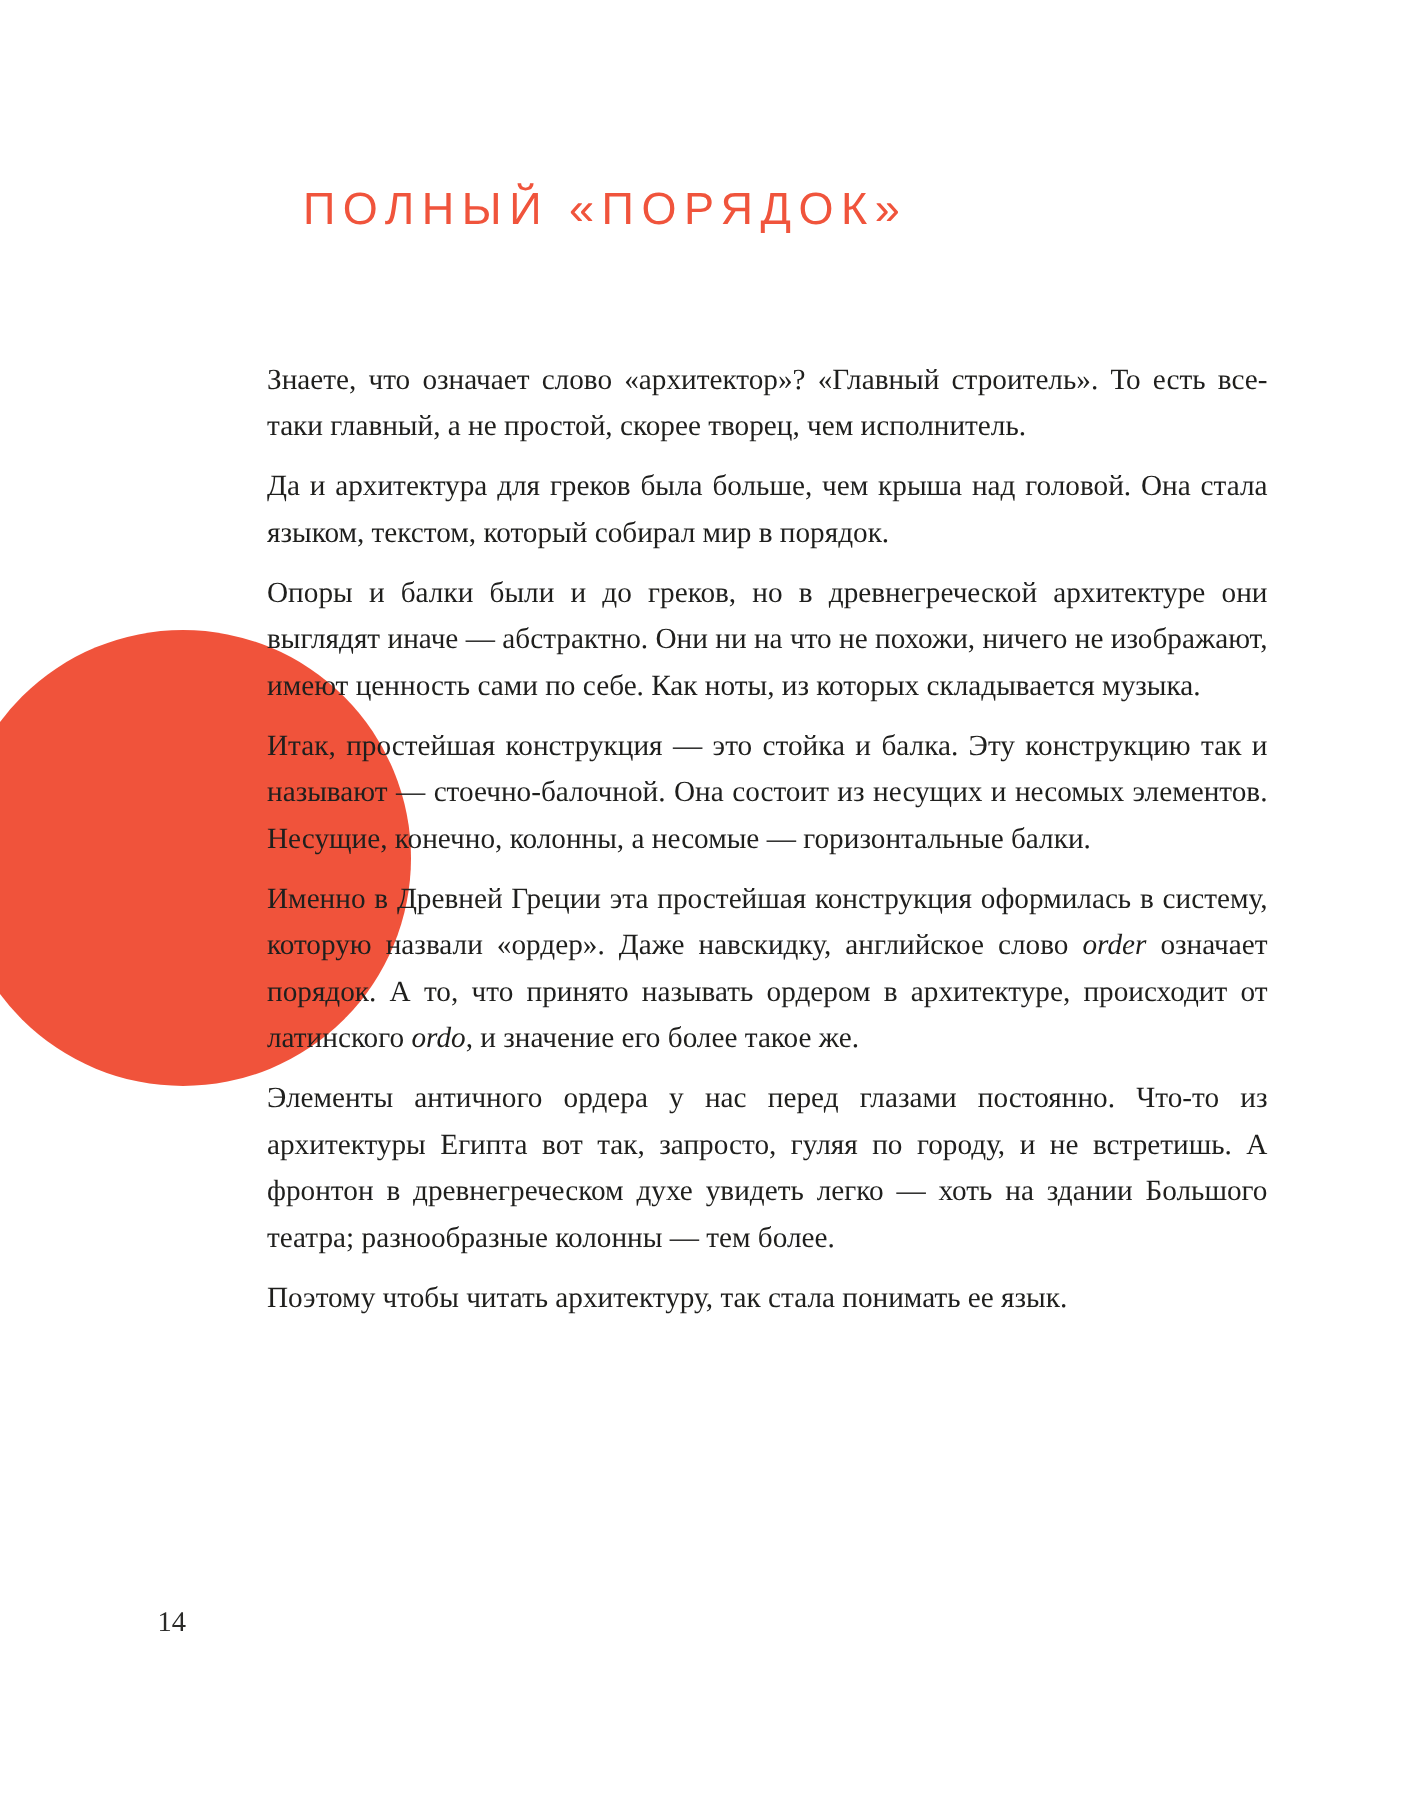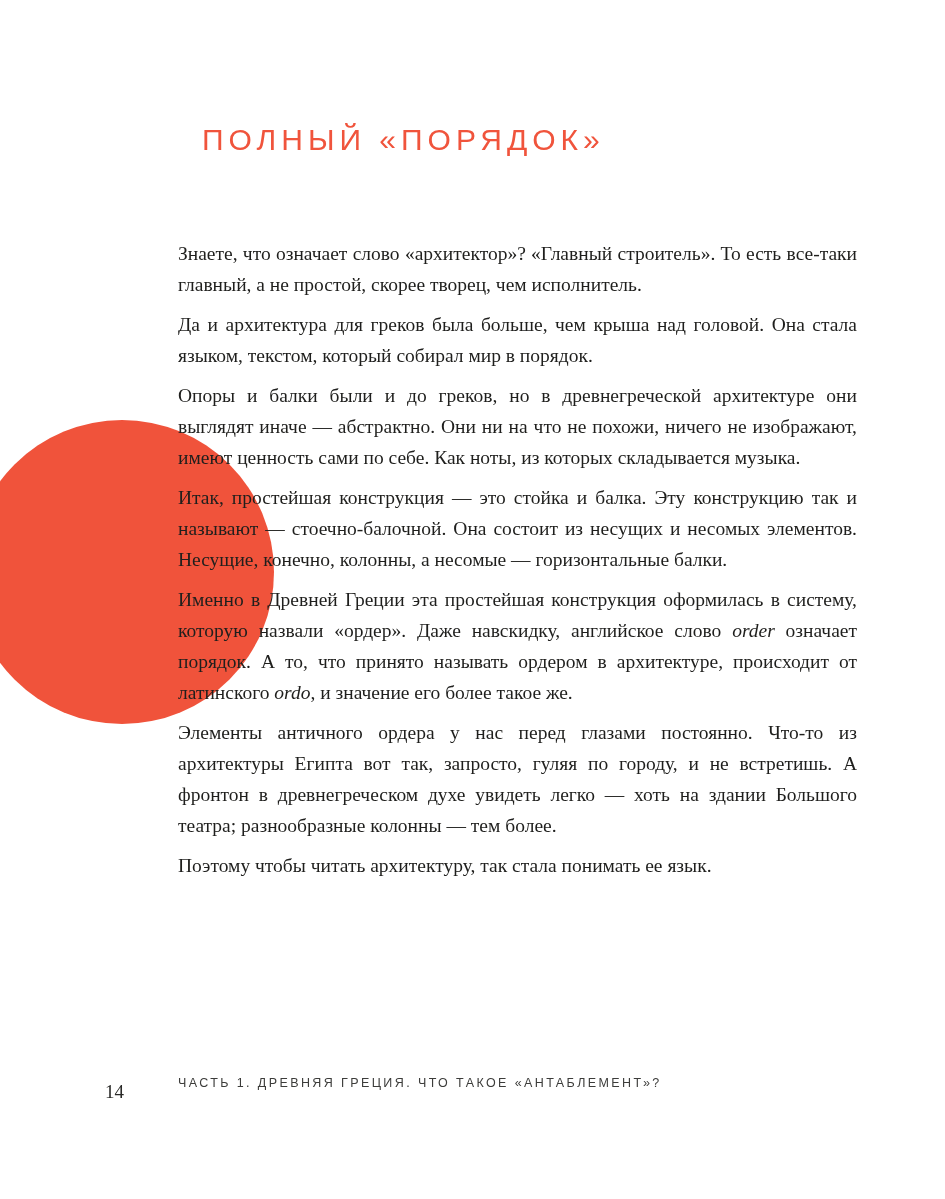--- a/index.html
+++ b/index.html
@@ -47,42 +47,41 @@
     left: 178px;
     top: 238px;
     width: 679px;
     z-index: 1;
     font-size: 19.5px;
     line-height: 31px;
     text-align: justify;
     color: var(--text-color, #1f1f1d);
   }
   .body-text p {
-    margin: 0 0 9px 0;
+    margin: 0 12px 9px 0;
     hyphens: auto;
   }
   .body-text em {
   }
   
   .footer {
     position: absolute;
     left: 0;
     top: 1070px;
     width: 945px;
     height: 30px;
     z-index: 1;
   }
   .page-number {
     position: absolute;
     left: 105px;
     top: 1px;
     font-family: "Liberation Serif", serif;
     font-size: 19px;
     color: #2a2a28;
-    margin-top: 10px;
   }
   .running-title {
     position: absolute;
     left: 178px;
     top: 6px;
     font-family: "Liberation Sans", sans-serif;
     font-size: 12.5px;
     letter-spacing: 2.4px;
     color: #3c3c3a;
     white-space: nowrap;
@@ -102,16 +101,15 @@
       <p><span>Да и архитектура для греков была больше, чем крыша над головой. Она стала языком, текстом, который собирал мир в порядок.</span></p>
       <p><span>Опоры и балки были и до греков, но в древнегреческой архитектуре они выглядят иначе — абстрактно. Они ни на что не похожи, ничего не изображают, имеют ценность сами по себе. Как ноты, из которых складывается музыка.</span></p>
       <p><span>Итак, простейшая конструкция — это стойка и балка. Эту конструкцию так и называют — стоечно-балочной. Она состоит из несущих и несомых элементов. Несущие, конечно, колонны, а несомые — горизонтальные балки.</span></p>
       <p><span>Именно в Древней Греции эта простейшая конструкция оформилась в систему, которую назвали «ордер». Даже навскидку, английское слово </span><em>order</em><span> означает порядок. А то, что принято называть ордером в архитектуре, происходит от латинского </span><em>ordo</em><span>, и значение его более такое же.</span></p>
       <p><span>Элементы античного ордера у нас перед глазами постоянно. Что-то из архитектуры Египта вот так, запросто, гуляя по городу, и не встретишь. А фронтон в древнегреческом духе увидеть легко — хоть на здании Большого театра; разнообразные колонны — тем более.</span></p>
       <p><span>Поэтому чтобы читать архитектуру, так стала понимать ее язык.</span></p>
     </div>
 
   <div class="footer">
     <span class="page-number">14</span>
-    <span class="running-title">ЧАСТЬ 1. ДРЕВНЯЯ ГРЕЦИЯ. ЧТО ТАКОЕ «АНТАБЛЕМЕНТ»?</span>
   </div>
 
 </div>
 
 </body></html>

